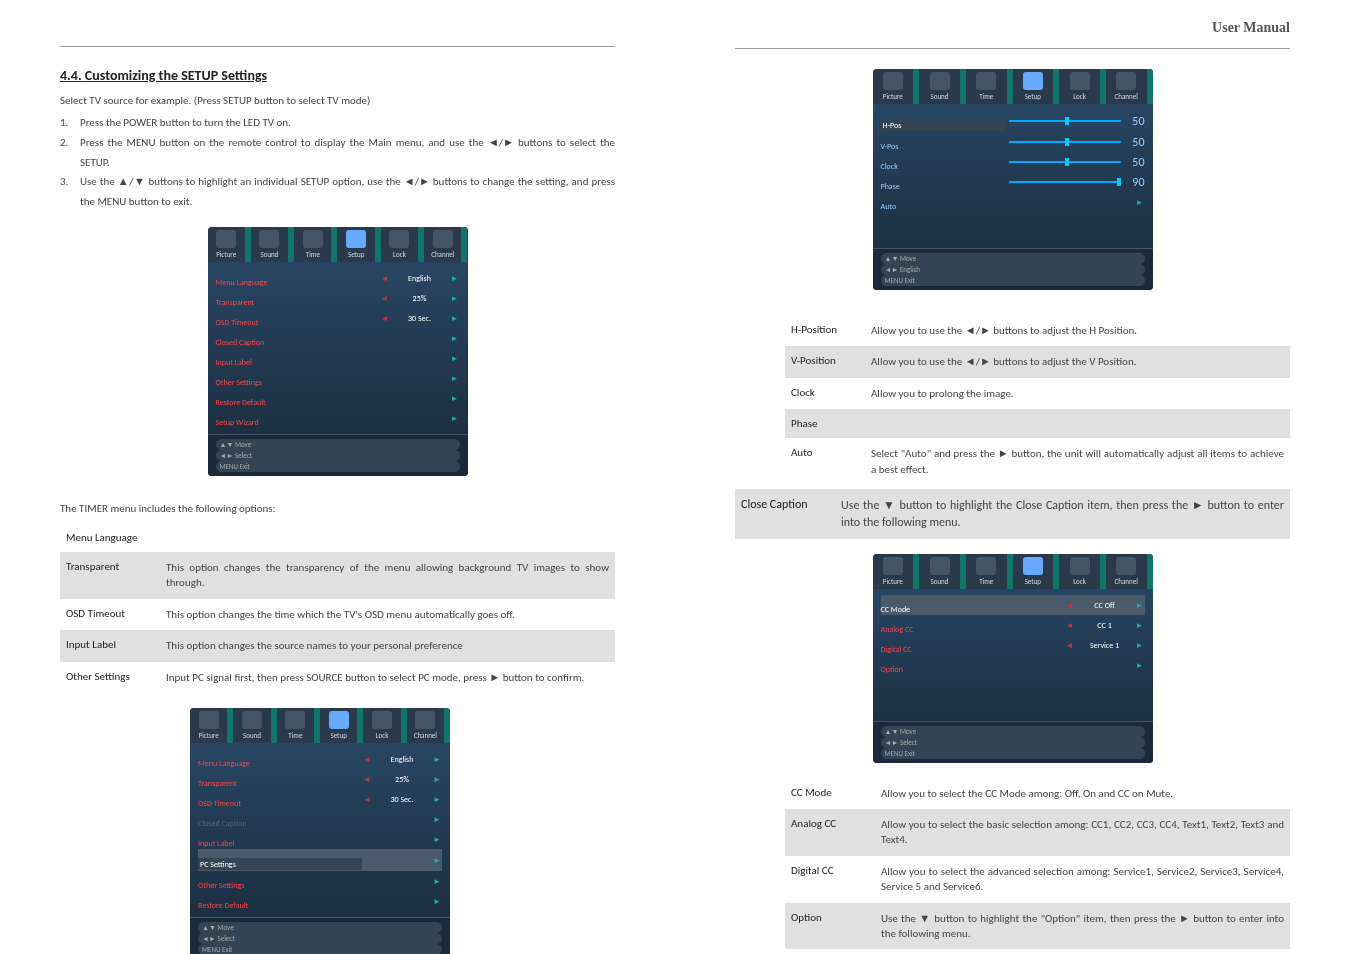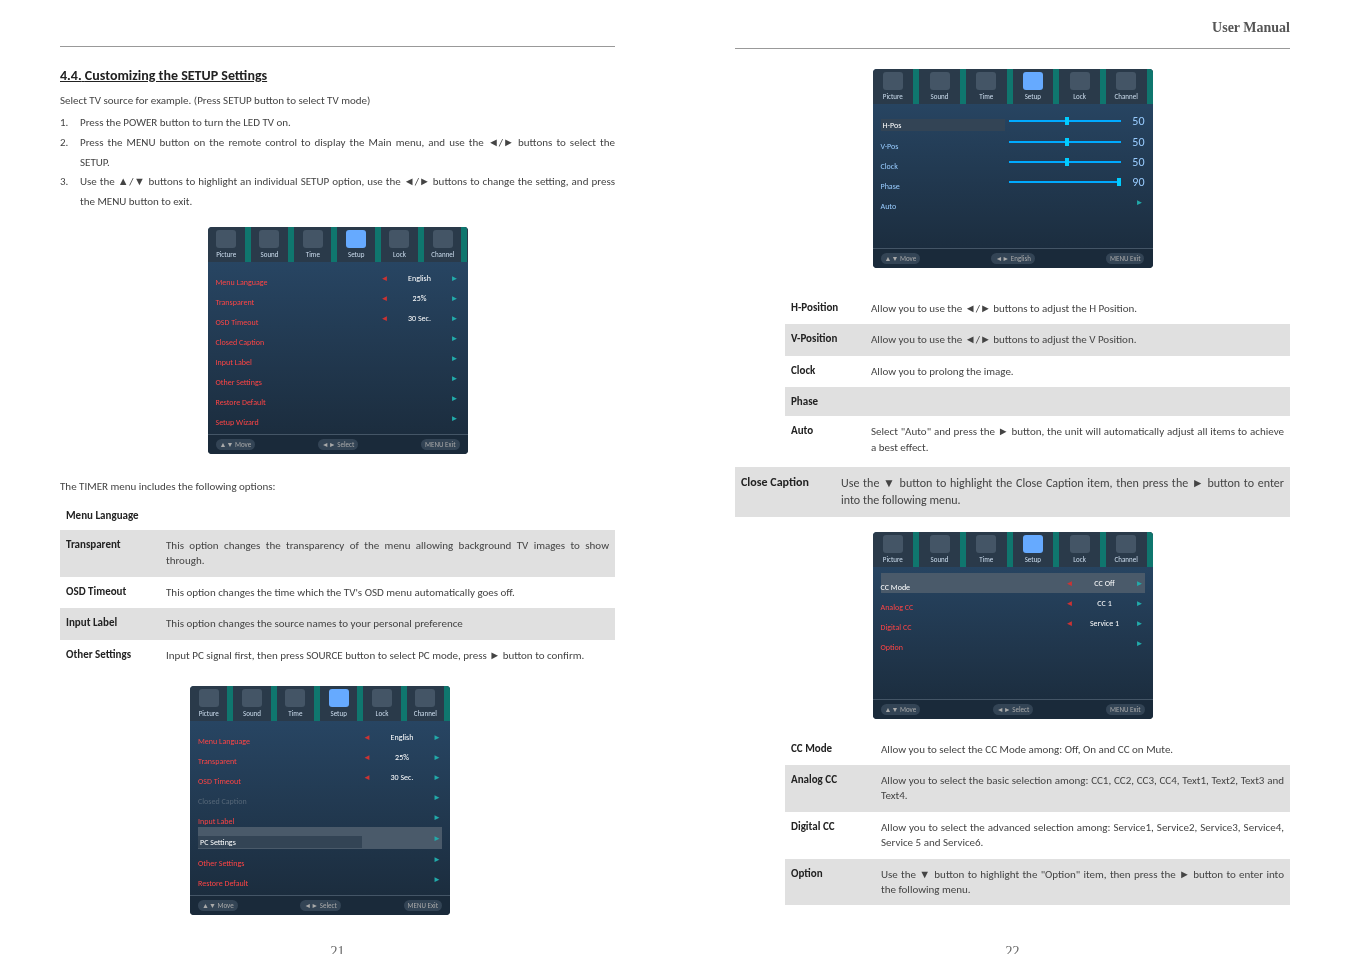--- a/index.html
+++ b/index.html
@@ -21,34 +21,34 @@
 .menu-tab.active::before { background: #6af; }
 .menu-tab-label { font-size: 7px; color: #cde; }
 .menu-body { padding: 6px 8px; }
 .menu-row { display: flex; align-items: center; padding: 1px 0; }
 .menu-label { flex: 1; color: #f44; font-size: 8px; margin-top: 8px; }
 .menu-label.dim { color: #567; }
 .menu-label.hl { color: #fff; background: #345; padding: 1px 2px; }
 .menu-arrow-l, .menu-arrow-r { color: #c33; font-size: 8px; width: 10px; text-align: center; }
 .menu-arrow-r.teal { color: #2aa; }
 .menu-value { width: 60px; text-align: center; color: #fff; font-size: 8px; }
-.menu-footer { background: #1a2a3a; padding: 4px 8px; display: flex; justify-content: space-between; font-size: 7px; color: #aaa; border-top: 1px solid #456; }
+.menu-footer { background: #1a2a3a; padding: 4px 8px; display: flex; justify-content: space-between; font-size: 7px; color: #aaa; border-top: 1px solid #456; flex-direction: column; }
 .menu-footer span { background: #345; padding: 1px 4px; border-radius: 6px; }
 .pc-screenshot .menu-row.hl-row { background: #4a5a6a; }
 .slider-row .menu-value { display: flex; align-items: center; }
 .slider-bar { flex:1; height: 2px; background: #0af; position: relative; margin: 0 4px; }
 .slider-bar::after { content:""; position:absolute; right:0; top:-3px; width:4px; height:8px; background:#0cf; }
 .slider-bar.half::after { left: 50%; right: auto; }
 .slider-val { color: #9cf; font-size: 12px; width: 20px; text-align: right; }
 
 .desc-intro { font-size: 11px; color: #444; margin: 26px 0 8px 0; }
 .def-table { width: 100%; font-size: 11px; }
 .def-row { display: flex; padding: 8px 6px; }
 .def-row.shaded { background: #e0e0e0; }
-.def-term { width: 100px; font-weight: bold; flex-shrink: 0; color: #222; }
+.def-term { width: 100px; font-weight: normal; flex-shrink: 0; color: #222; }
 .def-desc { flex: 1; color: #444; text-align: justify; line-height: 1.4; }
 
 .page-num { position: absolute; bottom: 15px; left: 50%; transform: translateX(-50%); font-family: 'Times New Roman', serif; font-size: 14px; color: #666; }
 
 .cc-screenshot { width: 280px; margin: 15px auto; }
 </style>
 </head>
 <body>
 
 <div class="page-container">

